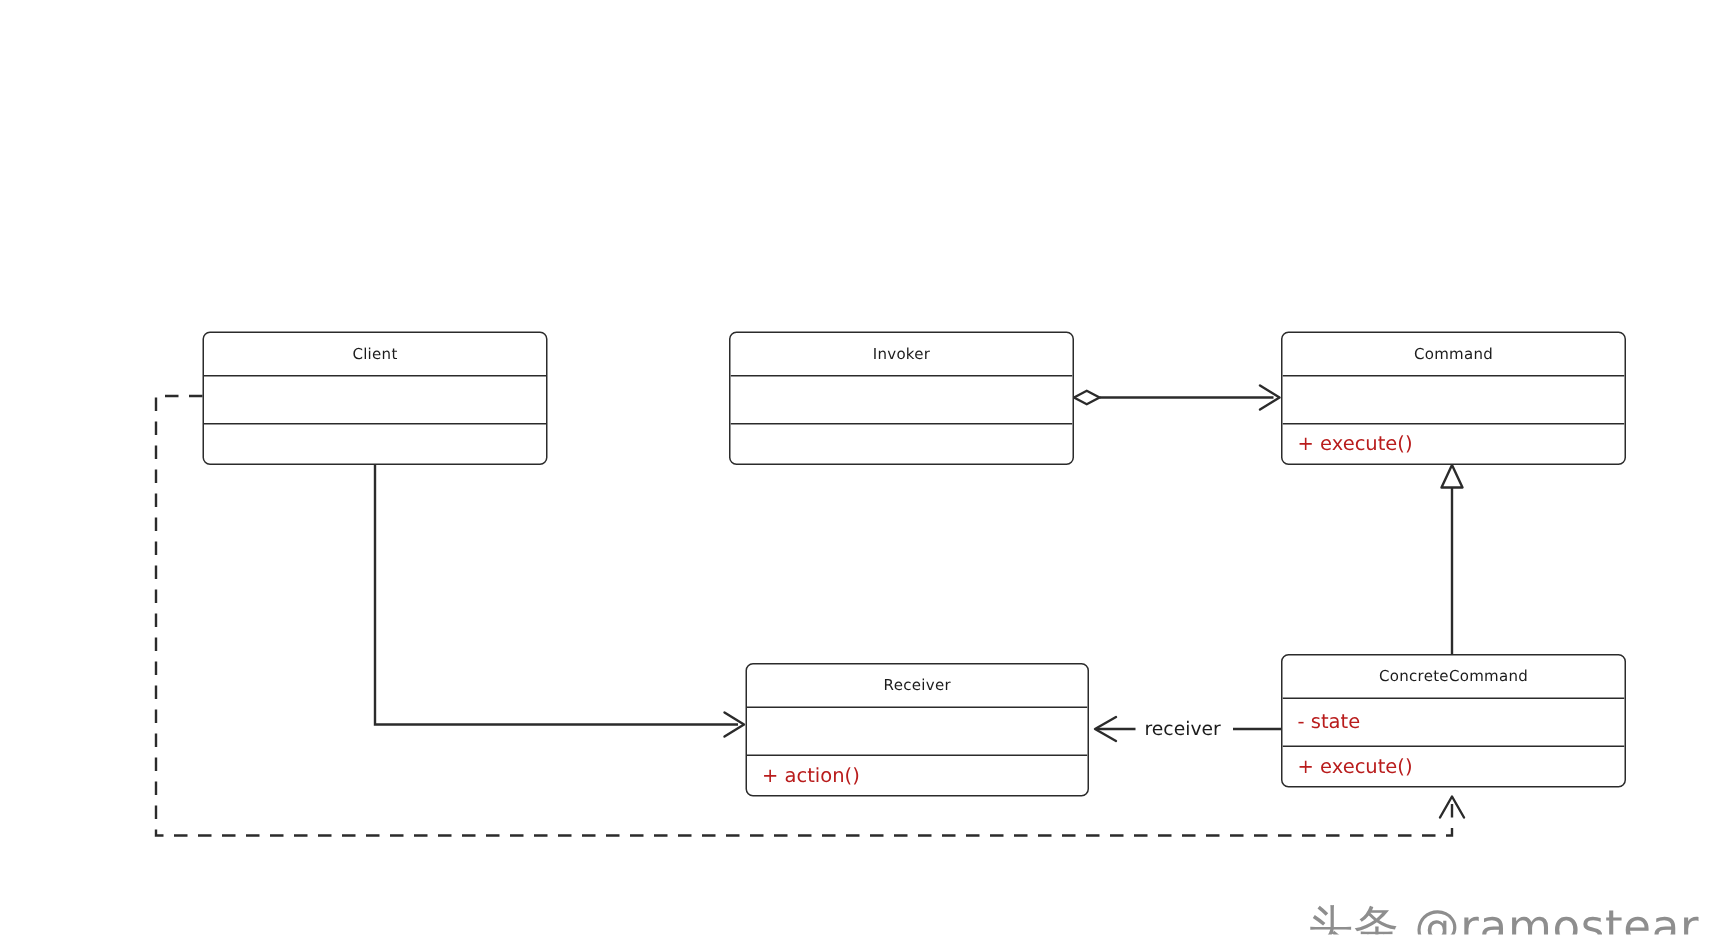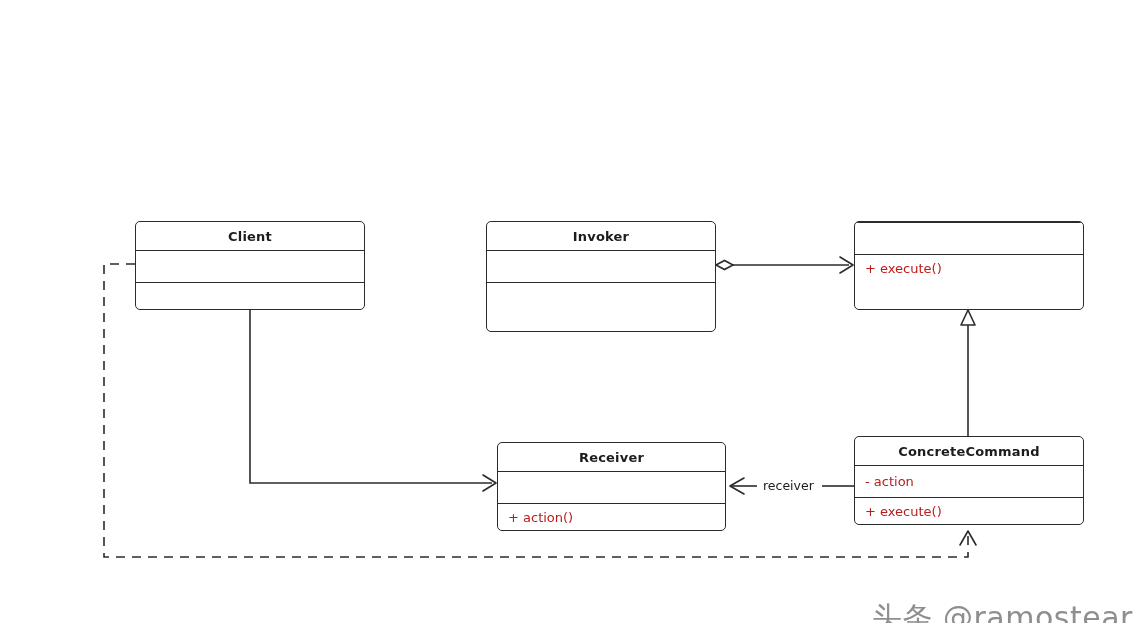--- a/index.html
+++ b/index.html
@@ -32,22 +32,22 @@
     overflow: hidden;
   }
   .uml-compartment {
     box-sizing: border-box;
     width: 100%;
     display: flex;
     align-items: center;
   }
   .uml-compartment.name-row {
     justify-content: center;
-    font-weight: bold;
-    font-size: 13px;
+    font-weight: normal;
+    font-size: 10px;
     color: #1c1c1c;
     letter-spacing: 0.2px;
   }
   .uml-compartment.member-row {
     justify-content: flex-start;
     font-size: 13px;
     color: #b91c1c;
     padding-left: 10px;
   }
   .uml-divider {
@@ -105,40 +105,41 @@
       <polyline points="960,545 968,531 976,545" fill="none" stroke="#2b2b2b" stroke-width="1.6" stroke-linecap="round" stroke-linejoin="round"></polyline>
     </g>
   </svg>
 
   <div class="uml-class" style="left:135px; top:221px; width:230px; height:89px;">
     <div class="uml-compartment name-row" style="height:28px;">Client</div>
     <div class="uml-compartment member-row uml-divider" style="height:32px;"></div>
     <div class="uml-compartment member-row uml-divider" style="height:27px;"></div>
   </div>
 
-  <div class="uml-class" style="left:486px; top:221px; width:230px; height:111px;">
+  <div class="uml-class" style="left:486px; top:221px; width:230px; height:89px;">
     <div class="uml-compartment name-row" style="height:28px;">Invoker</div>
     <div class="uml-compartment member-row uml-divider" style="height:32px;"></div>
     <div class="uml-compartment member-row uml-divider" style="height:27px;"></div>
   </div>
 
   <div class="uml-class" style="left:854px; top:221px; width:230px; height:89px;">
+    <div class="uml-compartment name-row" style="height:28px;">Command</div>
     <div class="uml-compartment member-row uml-divider" style="height:32px;"></div>
     <div class="uml-compartment member-row uml-divider" style="height:27px;">+ execute()</div>
   </div>
 
   <div class="uml-class" style="left:497px; top:442px; width:229px; height:89px;">
     <div class="uml-compartment name-row" style="height:28px;">Receiver</div>
     <div class="uml-compartment member-row uml-divider" style="height:32px;"></div>
     <div class="uml-compartment member-row uml-divider" style="height:27px;text-align:center;">+ action()</div>
   </div>
 
   <div class="uml-class" style="left:854px; top:436px; width:230px; height:89px;">
     <div class="uml-compartment name-row" style="height:28px;">ConcreteCommand</div>
-    <div class="uml-compartment member-row uml-divider" style="height:32px;">- action</div>
+    <div class="uml-compartment member-row uml-divider" style="height:32px;">- state</div>
     <div class="uml-compartment member-row uml-divider" style="height:27px;">+ execute()</div>
   </div>
 
   <div class="edge-label" style="left:760px; top:478px;">receiver</div>
 
   <div class="watermark" style="left:872px; top:578px;">头条 @ramostear</div>
 
 </div>
 
 </body></html>

